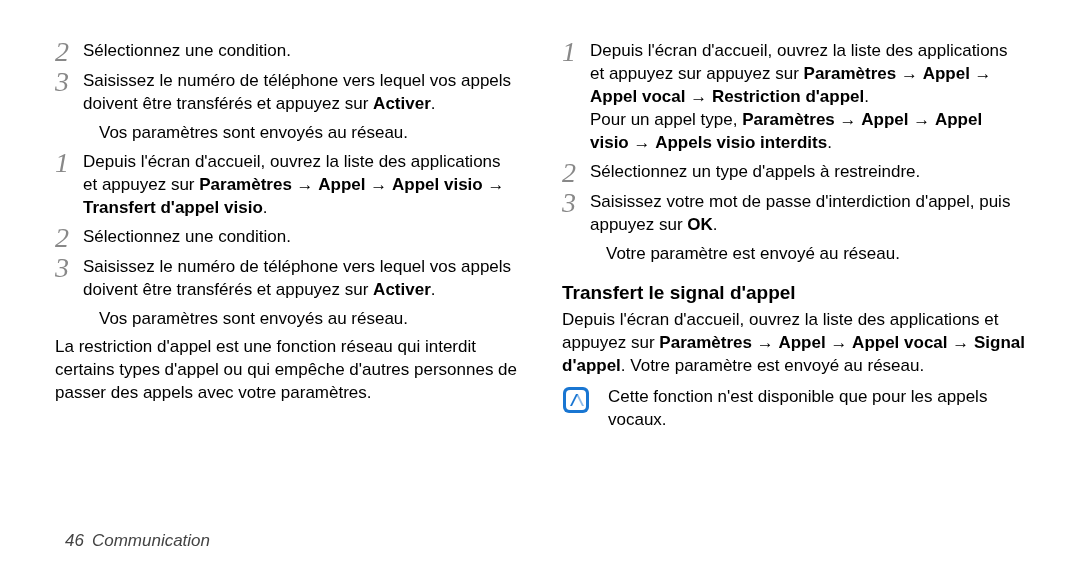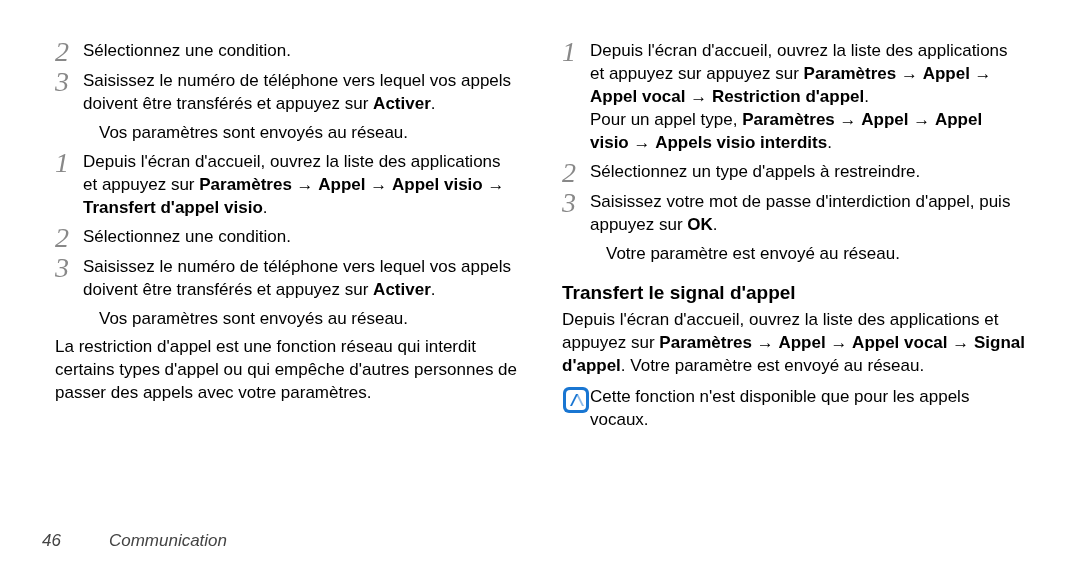--- a/index.html
+++ b/index.html
@@ -50,47 +50,46 @@
     margin-bottom: 6px;
   }
   h3 {
     font-size: 19px;
     font-weight: bold;
     margin: 14px 0 4px 0;
   }
   .note-row {
     display: flex;
     align-items: flex-start;
-    gap: 0;
+    gap: 18px;
     margin-top: 8px;
   }
   .note-icon {
     width: 28px;
     height: 28px;
     flex-shrink: 0;
   }
   .note-icon svg {
     width: 28px;
     height: 28px;
   }
   .footer {
     display: flex;
     align-items: center;
-    padding: 0 42px;
+    padding: 0 65px;
     font-size: 17px;
   }
   .pgnum {
     font-style: italic;
     color: #444;
     margin-right: 8px;
   }
   .section {
     font-style: italic;
     color: #444;
-    margin-left: 40px;
   }
   b { font-weight: bold; margin-top: 43px; }
 </style>
 </head>
 <body>
 
 <div class="page">
 
   <div class="col">
 

